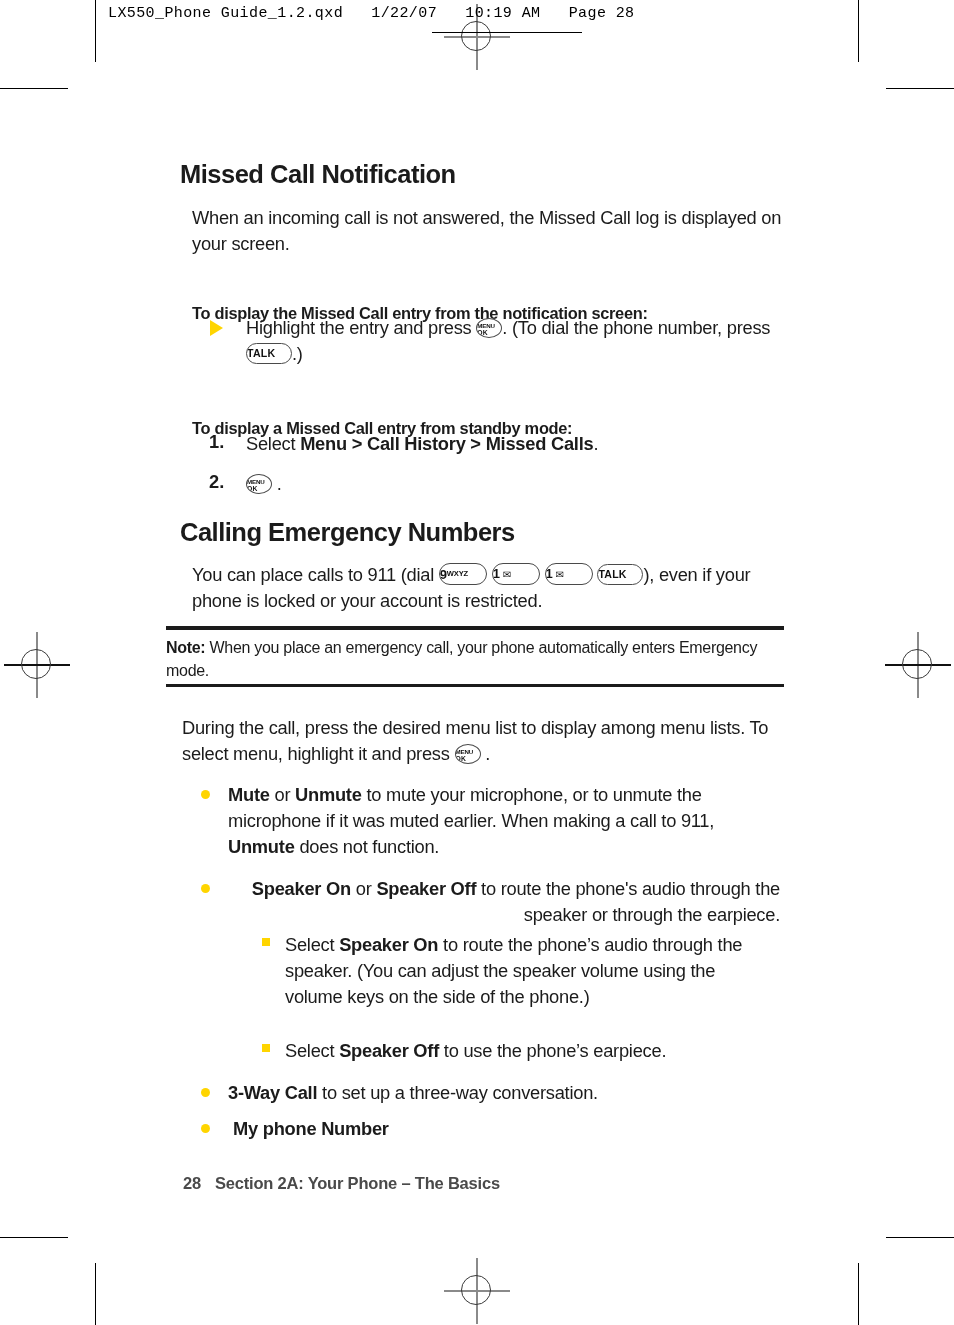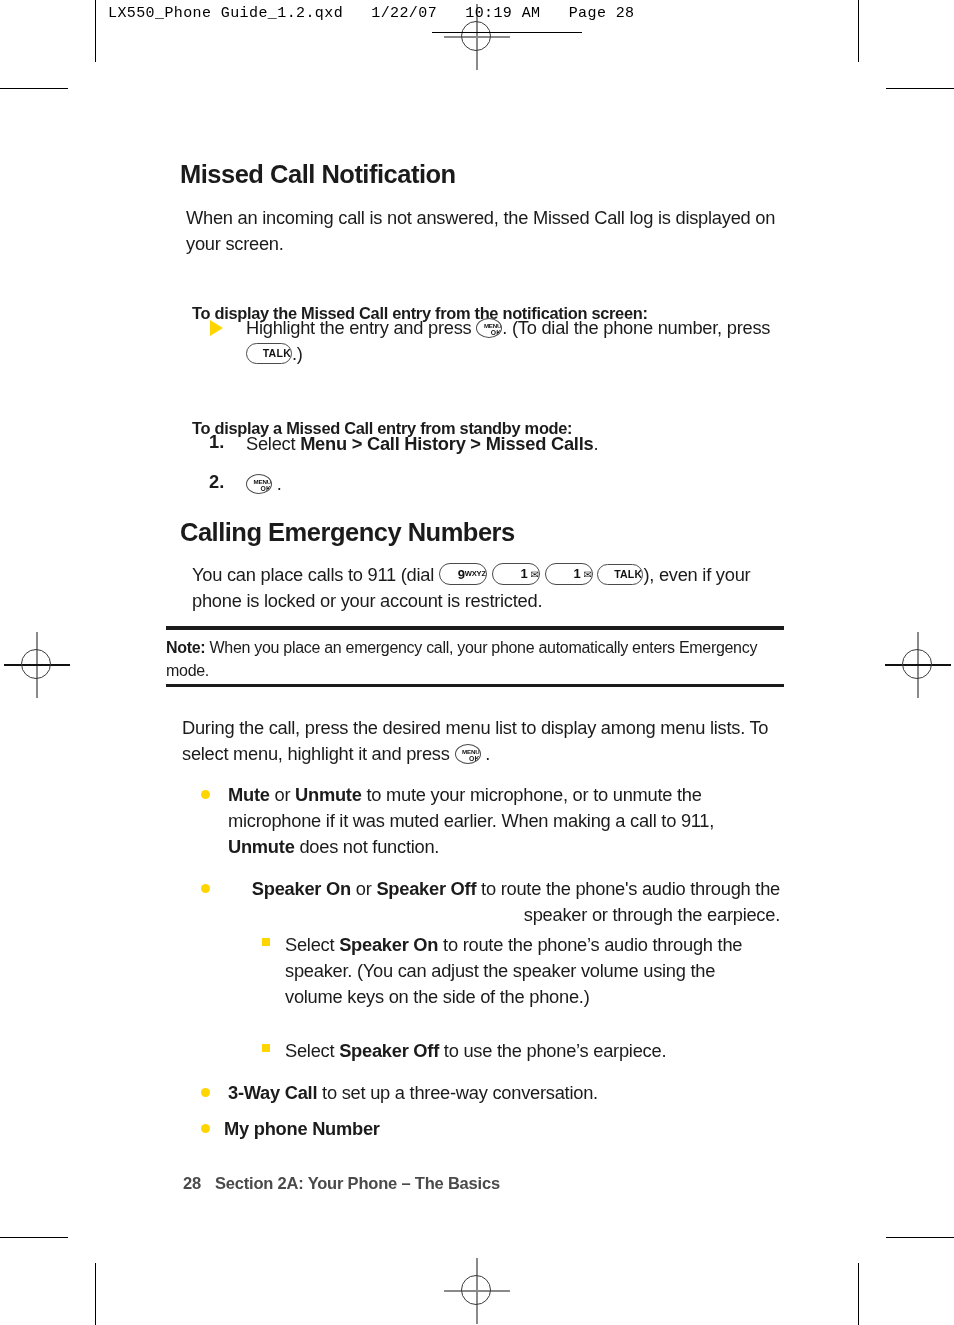--- a/index.html
+++ b/index.html
@@ -120,21 +120,21 @@
   }
 
   
   .key {
     display: inline-block;
     vertical-align: -4px;
     position: relative;
     box-sizing: border-box;
     border: 1.6px solid #4a4a4a;
     background: #ffffff;
-    text-align: right;
+    text-align: left;
     color: #111;
     font-weight: 700;
     overflow: hidden;
   }
   .key-menu {
     width: 26px; height: 20px;
     border-radius: 50%;
     line-height: 7px;
     padding-top: 2.5px;
   }
@@ -227,21 +227,21 @@
   <div class="r-circle"></div>
 </div>
 
 <div class="slug">LX550_Phone Guide_1.2.qxd   1/22/07   10:19 AM   Page 28</div>
 <div class="slug-underline"></div>
 
 <div class="page">
 
   <h1 class="sec-head" style="left:180px; top:160px;">Missed Call Notification</h1>
 
-  <div class="para" style="left:186px; top:205px; width:592px;">
+  <div class="para" style="left:192px; top:205px; width:592px;">
     <span>When an incoming call is not answered, the Missed Call log is displayed on your screen.</span>
   </div>
 
   <div class="subhead" style="left:192px; top:277px;">To display the Missed Call entry from the notification screen:</div>
 
   <div class="tri-bullet" style="left:210px; top:320px;"></div>
   <div class="para" style="left:246px; top:315px; width:540px;">
     <span>Highlight the entry and press</span>
     <span class="key key-menu">
       <span class="l1">MENU</span>
@@ -312,20 +312,20 @@
   <div class="para" style="left:285px; top:1038px; width:468px; line-height:26px;">
     <span>Select </span><span class="bold">Speaker Off</span><span> to use the phone’s earpiece.</span>
   </div>
 
   <div class="dot-bullet" style="left:201px; top:1088px;"></div>
   <div class="para" style="left:228px; top:1080px; width:552px;">
     <span class="bold">3-Way Call</span><span> to set up a three-way conversation.</span>
   </div>
 
   <div class="dot-bullet" style="left:201px; top:1124px;"></div>
-  <div class="para" style="left:224px; top:1116px; width:552px;">
+  <div class="para" style="left:233px; top:1116px; width:552px;">
     <span class="bold">My phone Number</span>
   </div>
 
   <div class="folio" style="left:147px; top:1174px;">28</div>
   <div class="footer-text" style="left:215px; top:1174px;">Section 2A: Your Phone – The Basics</div>
 
 </div>
 
 </body></html>

